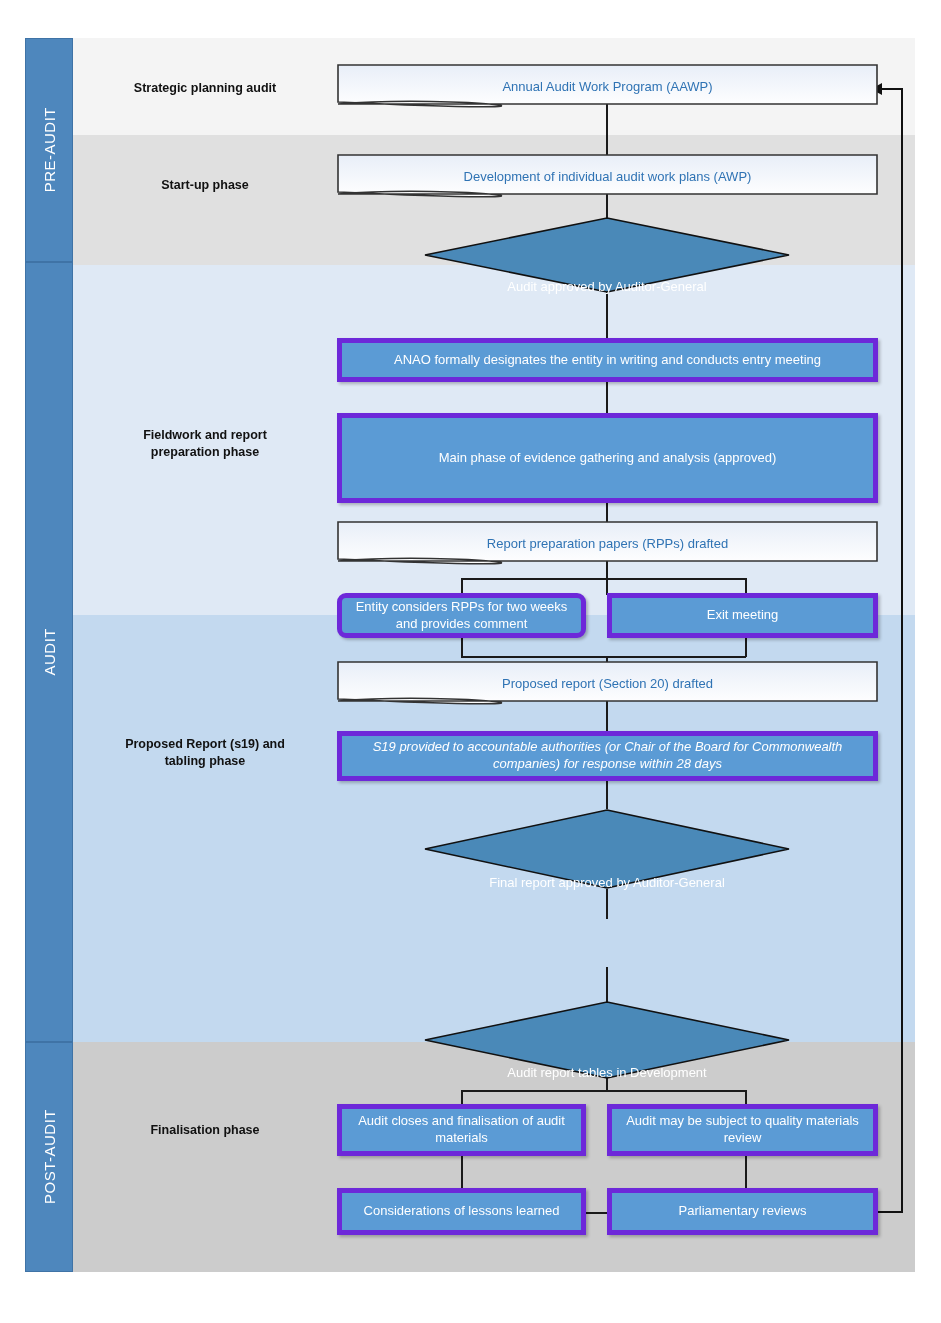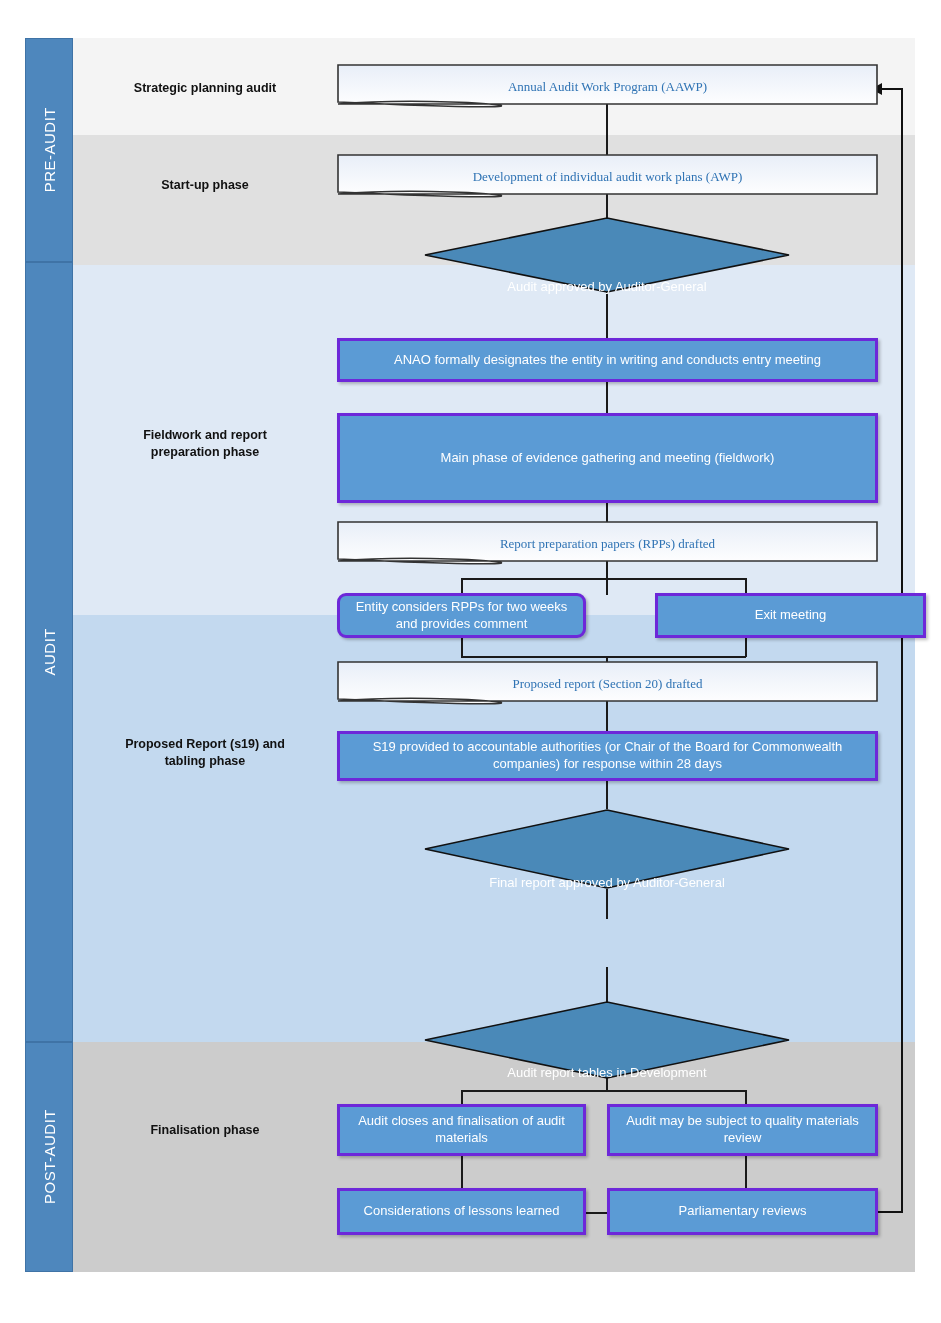--- a/index.html
+++ b/index.html
@@ -31,27 +31,27 @@
 
   
   .phase-label{position:absolute;left:86px;width:238px;text-align:center;
                font-size:12.5px;font-weight:bold;color:#111;line-height:1.35;}
 
   
   .node{position:absolute;box-sizing:border-box;display:flex;
         align-items:center;justify-content:center;text-align:center;
         font-size:13px;line-height:1.3;padding:2px 8px;}
 
-  .proc{background:#5b9bd5;border:3px solid #6d28d9;color:#ffffff;
+  .proc{background:#5b9bd5;border:5px solid #6d28d9;color:#ffffff;
         box-shadow:2px 2px 3px rgba(0,0,0,.25);}
 
   
   .docshape{color:#2f73b4;}
   .docshape svg{position:absolute;left:0;top:0;width:100%;height:100%;}
-  .docshape .txt{position:relative;z-index:2;width:100%;font-family:Liberation Serif, serif;}
+  .docshape .txt{position:relative;z-index:2;width:100%;}
 
   
   .diamond{position:absolute;display:flex;align-items:flex-end;justify-content:center;}
   .diamond svg{position:absolute;left:0;top:0;width:100%;height:100%;}
   .diamond .txt{position:relative;z-index:2;color:#fff;font-size:13px;text-align:center;
                 width:100%;}
 
   
   .conn{position:absolute;background:#1a1a1a;}
   .vline{width:1.6px;}
@@ -150,46 +150,46 @@
       <polygon points="184,2 366,39 184,76 2,39" fill="#4a89b8" stroke="#111" stroke-width="1.6"></polygon>
     </svg>
     <div class="txt">Audit approved by Auditor-General</div>
   </div>
 
   <div class="node proc" style="left:337px;top:338px;width:541px;height:44px;">
     <span>ANAO formally designates the entity in writing and conducts entry meeting</span>
   </div>
 
   <div class="node proc" style="left:337px;top:413px;width:541px;height:90px;">
-    <span>Main phase of evidence gathering and meeting (fieldwork)</span>
+    <span>Main phase of evidence gathering and analysis (approved)</span>
   </div>
 
   <div class="node docshape" style="left:337px;top:521px;width:541px;height:46px;">
     <svg viewBox="0 0 541 46" preserveAspectRatio="none">
       <path d="M1 1 H540 V40 H1 C120 30 300 52 1 38 Z" fill="url(#g1)" stroke="#333" stroke-width="1.6"></path>
     </svg>
     <div class="txt">Report preparation papers (RPPs) drafted</div>
   </div>
 
   <div class="node proc" style="left:337px;top:593px;width:249px;height:45px;border-radius:9px;">
     <span>Entity considers RPPs for two weeks and provides comment</span>
   </div>
 
-  <div class="node proc" style="left:607px;top:593px;width:271px;height:45px;margin-left:48px;">
+  <div class="node proc" style="left:607px;top:593px;width:271px;height:45px;">
     <span>Exit meeting</span>
   </div>
 
   <div class="node docshape" style="left:337px;top:661px;width:541px;height:46px;">
     <svg viewBox="0 0 541 46" preserveAspectRatio="none">
       <path d="M1 1 H540 V40 H1 C120 30 300 52 1 38 Z" fill="url(#g1)" stroke="#333" stroke-width="1.6"></path>
     </svg>
     <div class="txt">Proposed report (Section 20) drafted</div>
   </div>
 
-  <div class="node proc" style="left:337px;top:731px;width:541px;height:50px;">
+  <div class="node proc" style="left:337px;top:731px;width:541px;height:50px;font-style:italic;">
     <span>S19 provided to accountable authorities (or Chair of the Board for Commonwealth companies) for response within 28 days</span>
   </div>
 
   <div class="diamond" style="left:423px;top:808px;width:368px;height:82px;">
     <svg viewBox="0 0 368 82" preserveAspectRatio="none">
       <polygon points="184,2 366,41 184,80 2,41" fill="#4a89b8" stroke="#111" stroke-width="1.6"></polygon>
     </svg>
     <div class="txt">Final report approved by Auditor-General</div>
   </div>
 

